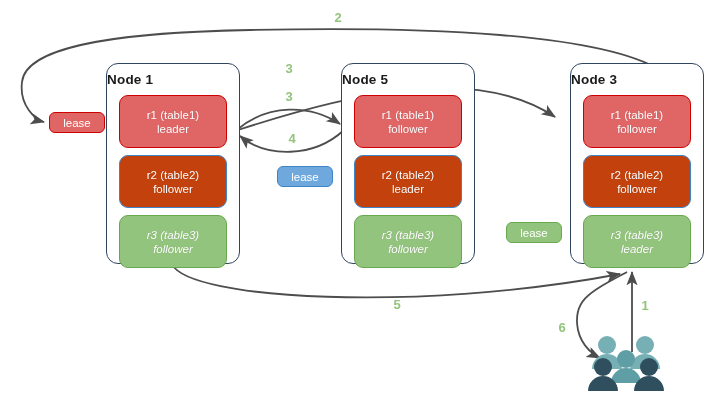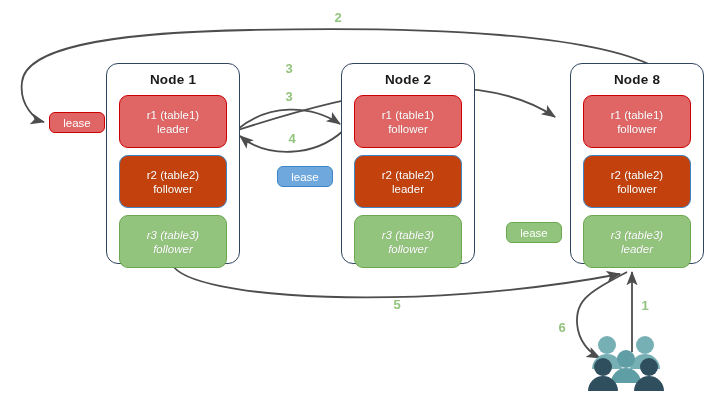--- a/index.html
+++ b/index.html
@@ -3,21 +3,21 @@
 <meta charset="utf-8">
 <style>
   html,body{margin:0;padding:0;background:#ffffff;}
   body{width:704px;height:405px;position:relative;overflow:hidden;
        font-family:"Liberation Sans","DejaVu Sans",sans-serif;}
   #canvas{position:absolute;left:0;top:0;width:704px;height:405px;}
   svg.layer{position:absolute;left:0;top:0;width:704px;height:405px;pointer-events:none;}
 
   .node-box{position:absolute;border:1.4px solid #30455f;border-radius:12px;
             background:#ffffff;box-sizing:border-box;}
-  .node-title{position:absolute;left:0;right:0;top:8px;text-align:center;
+  .node-title{position:absolute;left:0;right:0;top:8px;text-align:left;
               font-size:13.5px;font-weight:bold;color:#1a1a1a;letter-spacing:.2px;}
   .replica{position:absolute;left:12px;right:12px;height:53px;border-radius:9px;
            box-sizing:border-box;display:flex;flex-direction:column;align-items:center;
            justify-content:center;color:#ffffff;font-size:11.5px;line-height:14px;
            text-align:center;text-shadow:0 0 1px rgba(0,0,0,.18);}
   .rep-red{background:#e06666;border:1.6px solid #cc0000;}
   .rep-blue{background:#c2410c;border:1.6px solid #3d85c6;}
   .rep-green{background:#93c47d;border:1.6px solid #6aa84f;font-style:italic;}
   .rep-line{display:block;}
 
@@ -66,37 +66,37 @@
       <span class="rep-line">r2 (table2)</span>
       <span class="rep-line">follower</span>
     </div>
     <div class="replica rep-green" style="top:151px;">
       <span class="rep-line">r3 (table3)</span>
       <span class="rep-line">follower</span>
     </div>
   </div>
 
   <div class="node-box" style="left:341px;top:63px;width:134px;height:201px;">
-    <div class="node-title">Node 2</div>
+    <div class="node-title">Node 5</div>
     <div class="replica rep-red" style="top:31px;">
       <span class="rep-line">r1 (table1)</span>
       <span class="rep-line">follower</span>
     </div>
     <div class="replica rep-blue" style="top:91px;">
       <span class="rep-line">r2 (table2)</span>
       <span class="rep-line">leader</span>
     </div>
     <div class="replica rep-green" style="top:151px;">
       <span class="rep-line">r3 (table3)</span>
       <span class="rep-line">follower</span>
     </div>
   </div>
 
   <div class="node-box" style="left:570px;top:63px;width:134px;height:201px;">
-    <div class="node-title">Node 8</div>
+    <div class="node-title">Node 3</div>
     <div class="replica rep-red" style="top:31px;">
       <span class="rep-line">r1 (table1)</span>
       <span class="rep-line">follower</span>
     </div>
     <div class="replica rep-blue" style="top:91px;">
       <span class="rep-line">r2 (table2)</span>
       <span class="rep-line">follower</span>
     </div>
     <div class="replica rep-green" style="top:151px;">
       <span class="rep-line">r3 (table3)</span>

